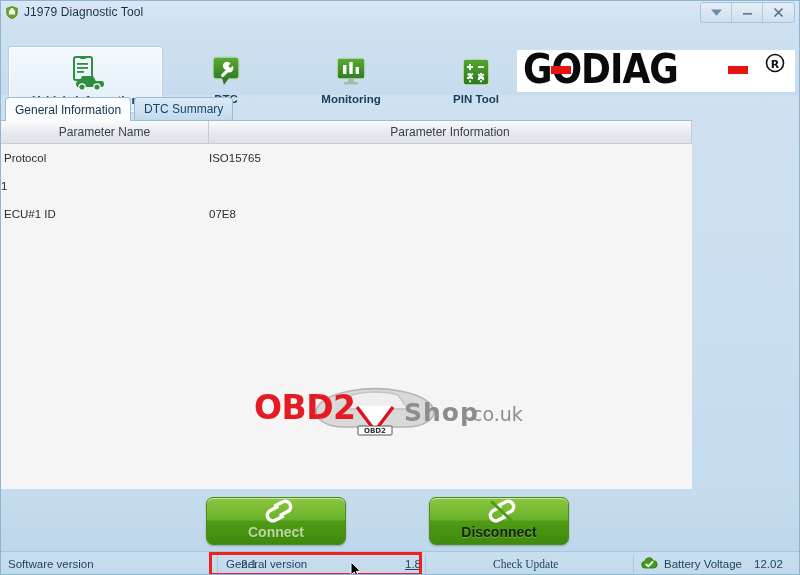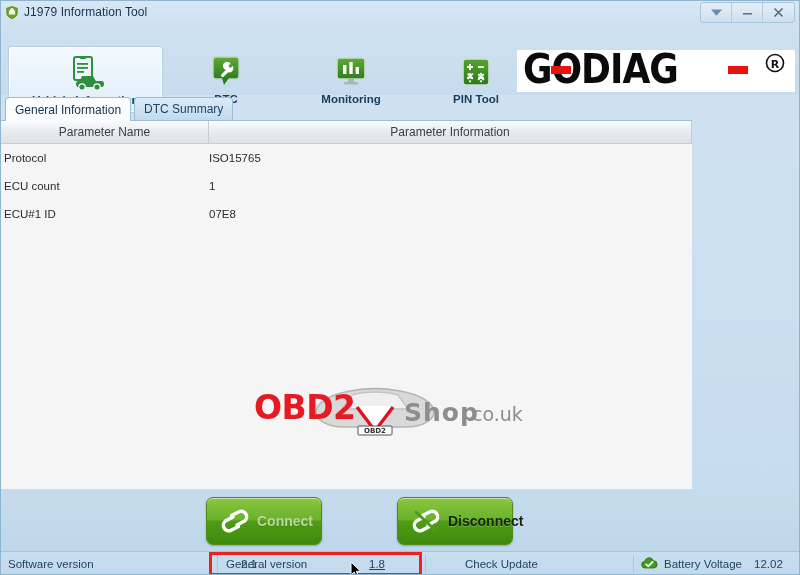--- a/index.html
+++ b/index.html
@@ -135,54 +135,55 @@
     pointer-events:none;
   }
   .watermark svg{display:block;}
 
   
   .btnbar{
     position:absolute;left:0;top:488px;width:800px;height:62px;
     background:linear-gradient(180deg,#c6dcec 0%,#bed7ea 100%);
   }
   .bigbtn{
-    position:absolute;top:8px;height:48px;width:116px;
+    position:absolute;top:8px;height:48px;width:140px;
     border-radius:7px;
     border:1px solid #4f8a1c;
     background:linear-gradient(180deg,#8cc63f 0%,#69b22b 48%,#4f9c16 50%,#3f8a0d 100%);
     box-shadow:inset 0 1px 0 rgba(255,255,255,.55), 0 1px 2px rgba(0,0,0,.25);
     display:flex;align-items:center;justify-content:flex-start;
     box-sizing:border-box;
+    flex-direction:column;
   }
   .bigbtn .chain{margin-left:12px;margin-right:6px;flex:none;display:flex;}
   .bigbtn .blabel{font-size:14px;font-weight:bold;}
   .bigbtn.connect{left:205px;}
   .bigbtn.connect .blabel{color:#b9d7a0;text-shadow:0 1px 0 rgba(0,0,0,.12);}
-  .bigbtn.disconnect{left:396px;}
+  .bigbtn.disconnect{left:428px;}
   .bigbtn.disconnect .blabel{color:#15240a;text-shadow:0 1px 0 rgba(255,255,255,.25);}
 
   
   .statusbar{
     position:absolute;left:0;top:550px;width:800px;height:34px;
     background:linear-gradient(180deg,#c9dff0 0%,#bdd7ea 100%);
     border-top:1px solid #a7c6dd;
     box-sizing:border-box;
   }
   .seg{
     position:absolute;top:0;height:24px;display:flex;align-items:center;
     font-size:11.5px;color:#24455f;
   }
   .divider{
     position:absolute;top:3px;width:1px;height:18px;background:#a9c6dc;
   }
   .sb-sw{left:7px;}
   .sb-swv{left:240px;}
   .sb-fw{left:225px;}
-  .sb-fwv{left:368px;text-decoration:underline;}
-  .sb-cu{left:464px;}
+  .sb-fwv{left:404px;text-decoration:underline;}
+  .sb-cu{left:492px;font-family:Liberation Serif, serif;}
   .sb-bvlabel{left:663px;}
   .sb-bvval{left:753px;}
   .bv-icon{position:absolute;left:640px;top:4px;}
   .redbox{
     position:absolute;left:208px;top:551px;width:213px;height:24px;
     border:3px solid #ef2020;box-sizing:border-box;
   }
   .cursor{position:absolute;left:349px;top:560px;}
 </style>
 </head>
@@ -194,21 +195,21 @@
     <span class="shield">
       <svg width="12" height="13" viewBox="0 0 12 13">
         <path d="M6 0.5 L11.3 2.2 V6.4 C11.3 9.6 8.9 11.8 6 12.6 C3.1 11.8 0.7 9.6 0.7 6.4 V2.2 Z" fill="#6aa521" stroke="#4d7d15" stroke-width="0.7"></path>
         <rect x="5.1" y="3.2" width="1.8" height="4.2" fill="#ffffff"></rect>
         <rect x="3.6" y="5" width="4.8" height="1.8" fill="#ffffff" opacity="0"></rect>
         <path d="M3.4 6.4 L5.3 8.5 L8.7 4.3" stroke="#ffffff" stroke-width="1.5" fill="none" stroke-linecap="round" stroke-linejoin="round" opacity="0"></path>
         <rect x="2.9" y="4.4" width="6.2" height="4.2" rx="0.6" fill="#ffffff" opacity="0.92"></rect>
         <rect x="4.4" y="2.6" width="3.2" height="3.4" rx="1.6" fill="none" stroke="#ffffff" stroke-width="1"></rect>
       </svg>
     </span>
-    <span class="title-text">J1979 Information Tool</span>
+    <span class="title-text">J1979 Diagnostic Tool</span>
 
     <div class="winbtns">
       <div class="winbtn">
         <svg width="13" height="9" viewBox="0 0 13 9">
           <path d="M1 1.5 H12 L6.5 7.8 Z" fill="#6f8da3"></path>
         </svg>
       </div>
       <div class="winbtn">
         <svg width="13" height="9" viewBox="0 0 13 9">
           <rect x="2" y="5" width="9" height="1.6" fill="#5b7a91"></rect>
@@ -346,21 +347,20 @@
       <div class="th c1">Parameter Name</div>
       <div class="th c2">Parameter Information</div>
     </div>
 
     <div class="tbody">
       <div class="trow">
         <div class="td c1">Protocol</div>
         <div class="td c2">ISO15765</div>
       </div>
       <div class="trow">
-        <div class="td c1">ECU count</div>
         <div class="td c2">1</div>
       </div>
       <div class="trow">
         <div class="td c1">ECU#1 ID</div>
         <div class="td c2">07E8</div>
       </div>
     </div>
 
     <div class="watermark">
       <svg width="270" height="62" viewBox="0 0 270 62">

